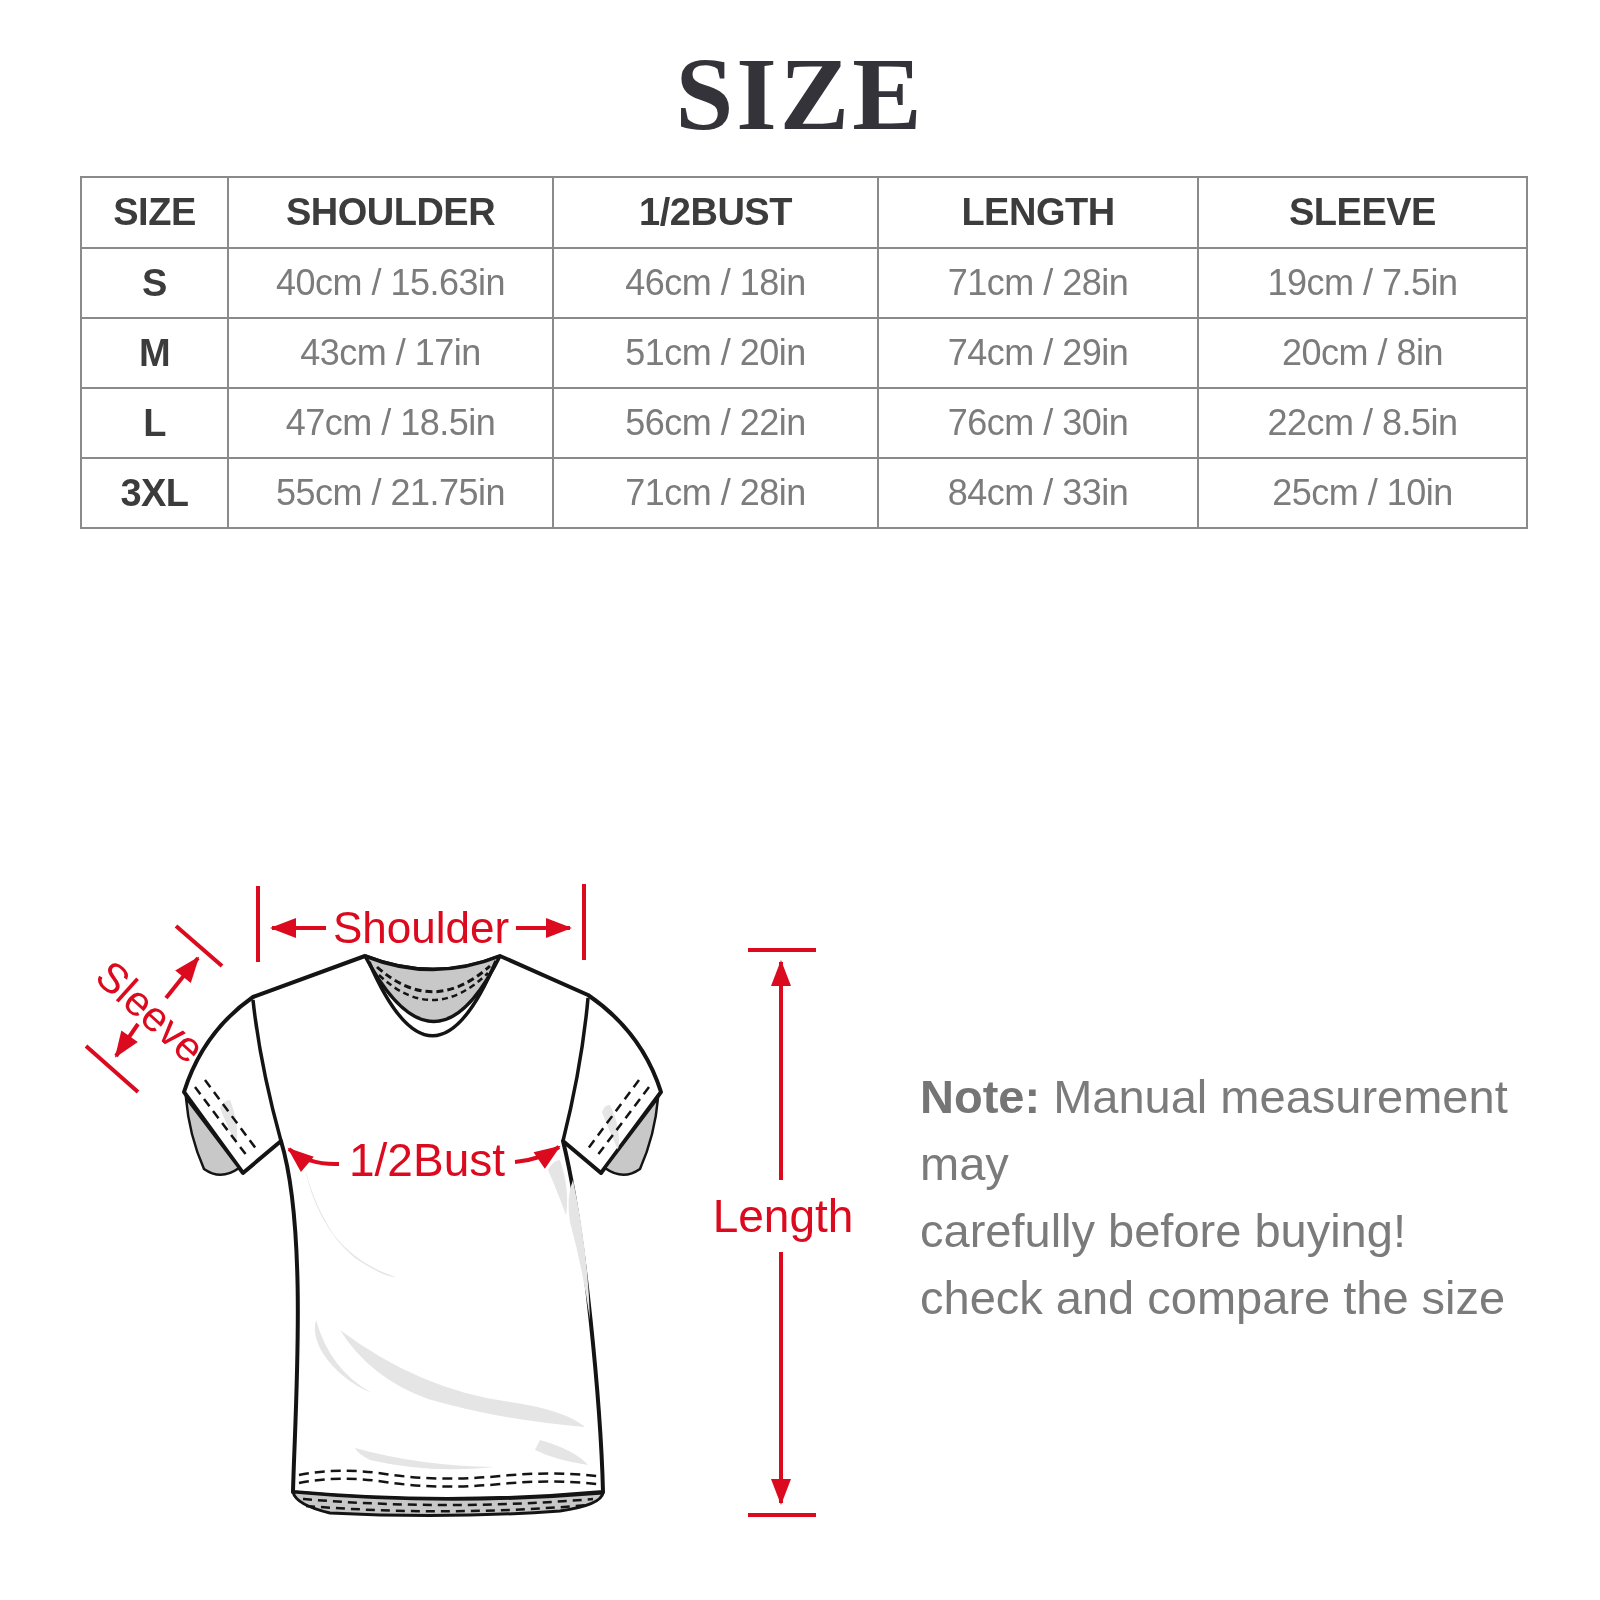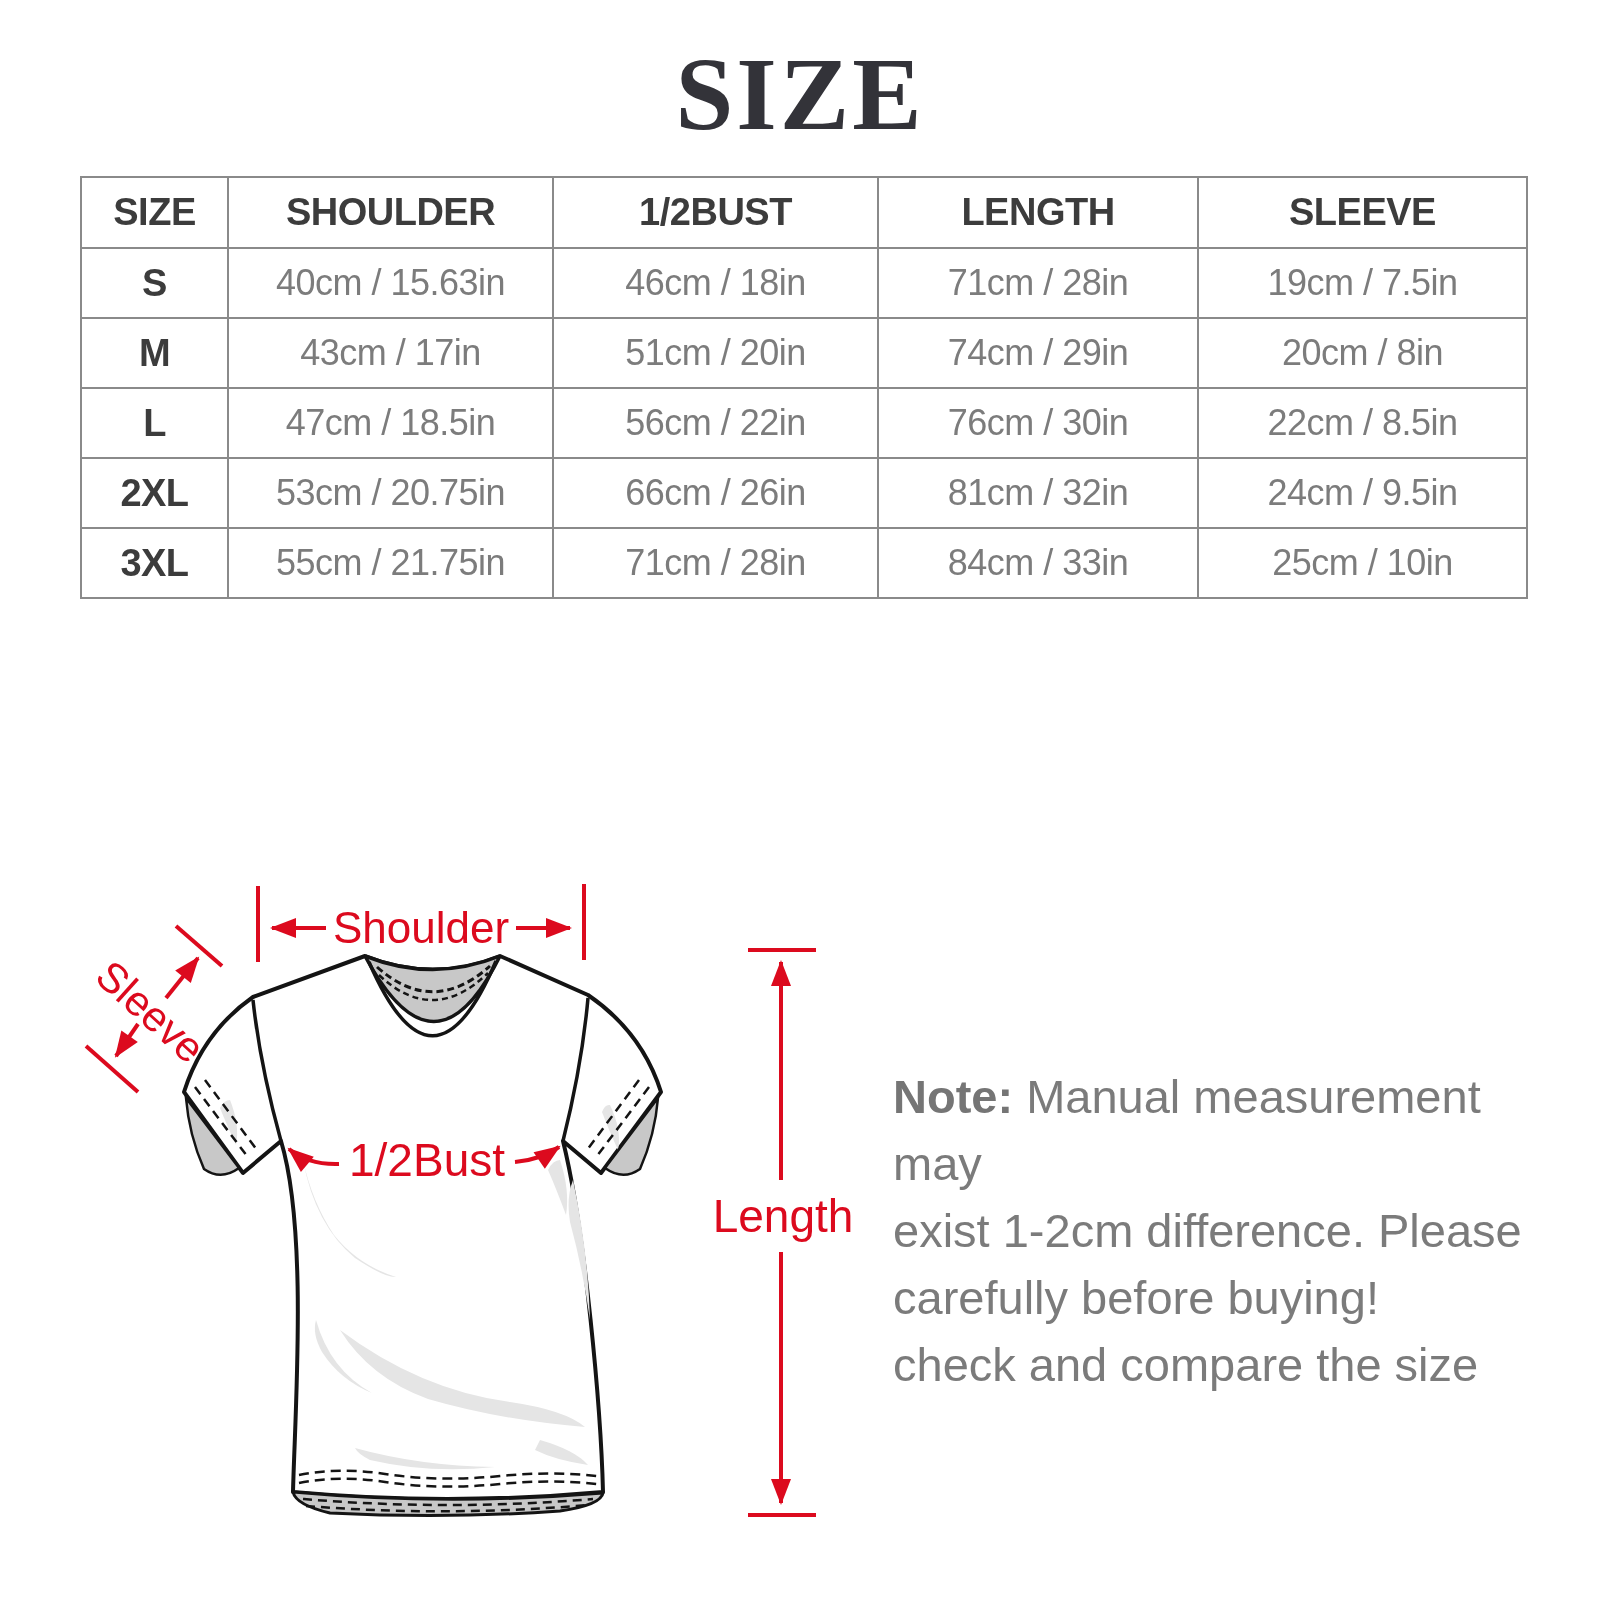--- a/index.html
+++ b/index.html
@@ -21,21 +21,21 @@
   table.size-table th, table.size-table td {
     border:2px solid var(--grid); text-align:center; vertical-align:middle;
     height:70px; letter-spacing:-0.5px; overflow:hidden; white-space:nowrap;
   }
   table.size-table th { font-size:38px; font-weight:bold; color:var(--dark); height:71px; }
   td.size-col { font-size:38px; font-weight:bold; color:var(--dark); }
   td.val { font-size:36px; font-weight:normal; color:var(--cell); }
   .diagram-svg { position:absolute; left:0; top:850px; width:1600px; height:750px; }
   .red-label { font-family:"Liberation Sans", sans-serif; fill:var(--accent); }
   .note {
-    position:absolute; left:893px; top:1063px; width:660px;
+    position:absolute; left:920px; top:1063px; width:660px;
     font-size:47px; line-height:67px; color:#7b7b7b; letter-spacing:0px;
   }
   .note b { font-weight:bold; color:#757575; }
 </style>
 </head>
 <body>
 
 <div class="page">
 
   <div class="title">SIZE</div>
@@ -69,27 +69,20 @@
       <td class="val">51cm / 20in</td>
       <td class="val">74cm / 29in</td>
       <td class="val">20cm / 8in</td>
     </tr>
     <tr>
       <td class="size-col">L</td>
       <td class="val">47cm / 18.5in</td>
       <td class="val">56cm / 22in</td>
       <td class="val">76cm / 30in</td>
       <td class="val">22cm / 8.5in</td>
-    </tr>
-    <tr>
-      <td class="size-col">2XL</td>
-      <td class="val">53cm / 20.75in</td>
-      <td class="val">66cm / 26in</td>
-      <td class="val">81cm / 32in</td>
-      <td class="val">24cm / 9.5in</td>
     </tr>
     <tr>
       <td class="size-col">3XL</td>
       <td class="val">55cm / 21.75in</td>
       <td class="val">71cm / 28in</td>
       <td class="val">84cm / 33in</td>
       <td class="val">25cm / 10in</td>
     </tr>
   </tbody>
     </table>
@@ -185,18 +178,17 @@
     </g>
 
     <text class="red-label" x="421" y="93" font-size="44" text-anchor="middle">Shoulder</text>
     <text class="red-label" x="150" y="176" font-size="42" text-anchor="middle" transform="rotate(42 150 162)">Sleeve</text>
     <text class="red-label" x="427" y="326" font-size="46" text-anchor="middle">1/2Bust</text>
     <text class="red-label" x="783" y="382" font-size="46" text-anchor="middle">Length</text>
   </svg>
 
   <div class="note">
     <div><b>Note:</b><span> Manual measurement may</span></div>
-    <div>exist 1-2cm difference. Please</div>
     <div>carefully before buying!</div>
     <div>check and compare the size</div>
   </div>
 
 </div>
 
 </body></html>

